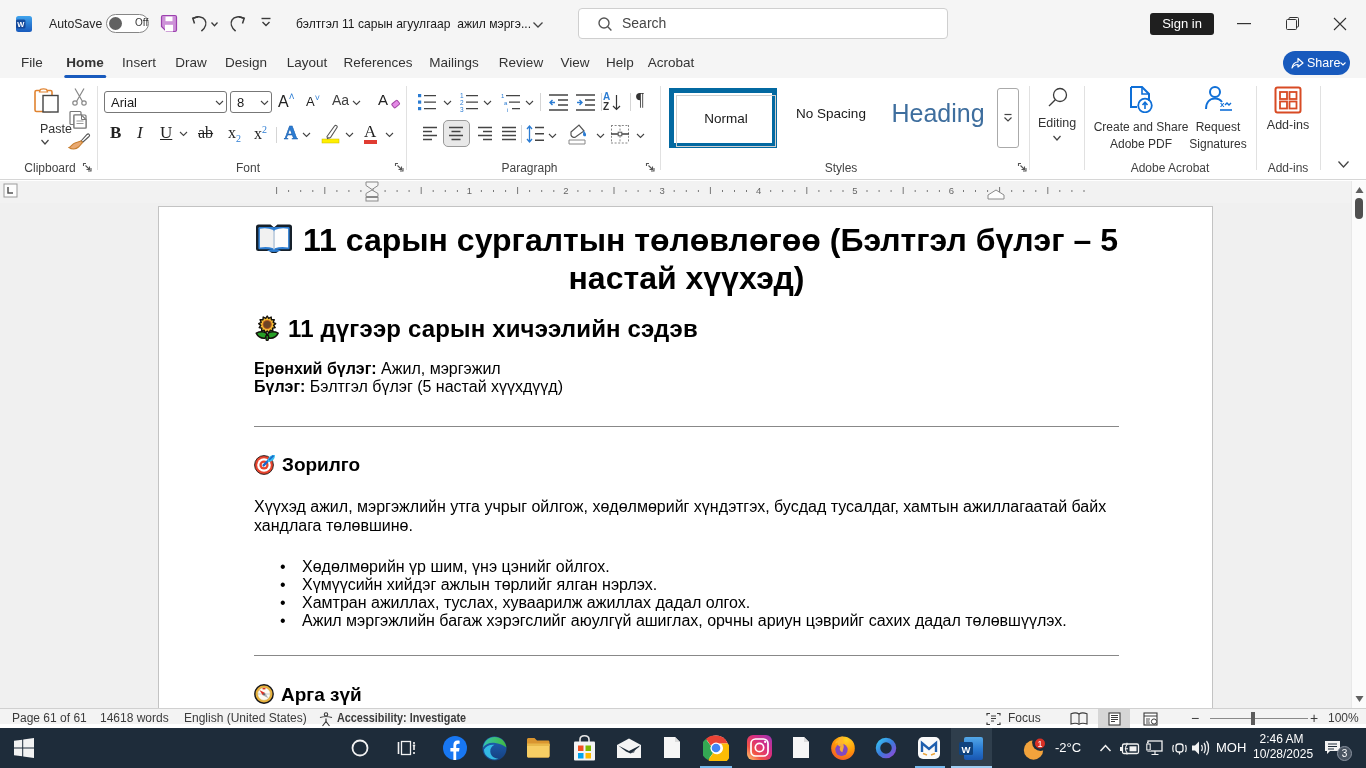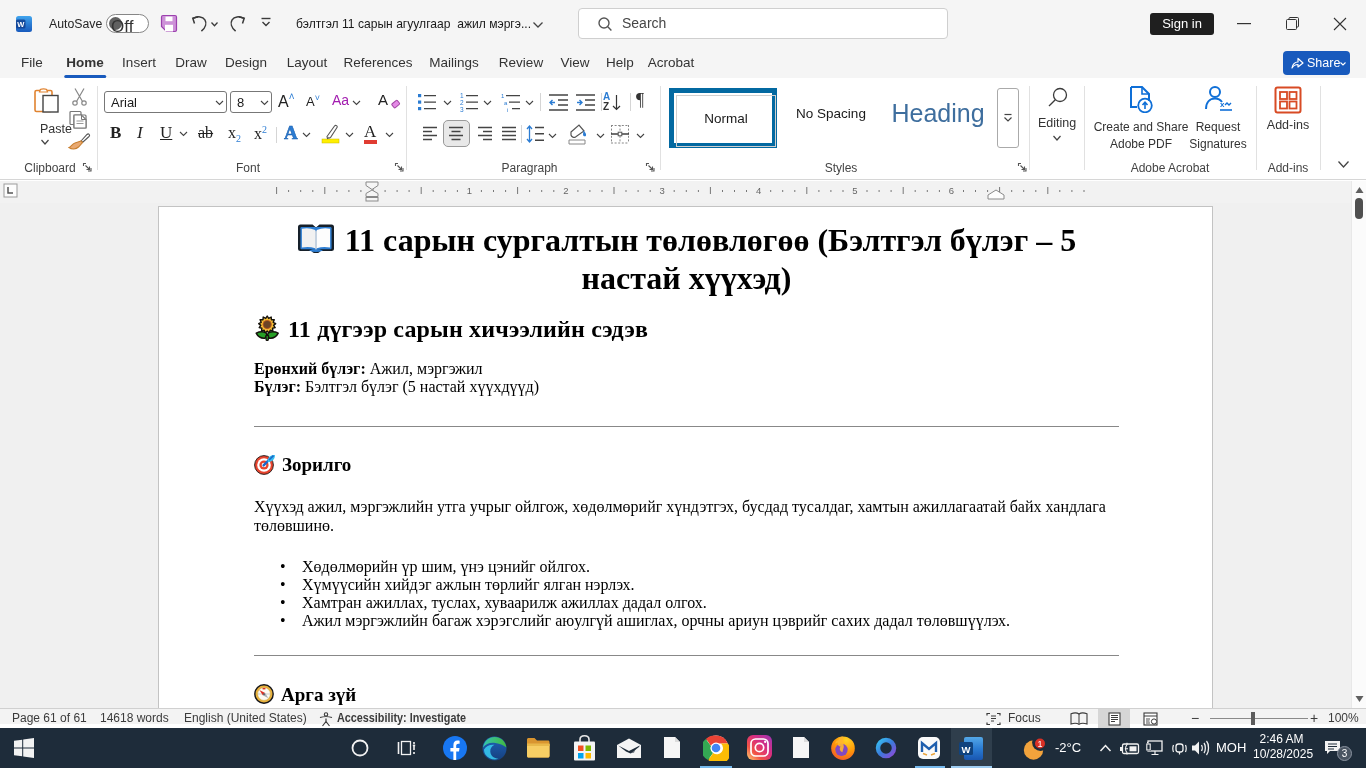--- a/index.html
+++ b/index.html
@@ -6,21 +6,21 @@
 .abs{position:absolute}
 #titlebar{position:absolute;left:0;top:0;width:1366px;height:48px;background:#f5f5f5}
 #tabs{position:absolute;left:0;top:48px;width:1366px;height:30px;background:#f5f5f5}
 #ribbon{position:absolute;left:0;top:78px;width:1366px;height:102px;background:#fff;border-bottom:1px solid #d6d6d6}
 #rulerarea{position:absolute;left:0;top:181px;width:1366px;height:22px;background:#f2f2f2}
 #canvas{position:absolute;left:0;top:203px;width:1366px;height:505px;background:#f0f0f0;overflow:hidden}
 #page{position:absolute;left:158px;top:3px;width:1055px;height:520px;background:#fff;border:1px solid #c3c3c3;border-bottom:none}
 #statusbar{position:absolute;left:0;top:708px;width:1366px;height:16px;background:#f3f3f3;border-top:1px solid #d0d0d0;font-size:12px;color:#3b3b3b}
 #taskbar{position:absolute;left:0;top:728px;width:1366px;height:40px;background:#1e2c3a}
 .tab{position:absolute;top:0;height:30px;line-height:30px;font-size:13.5px;color:#333;text-align:center;transform:translateX(-50%)}
-.ser{font-family:Liberation Serif, serif;color:#000}
+.ser{font-family:Liberation Sans, sans-serif;color:#000}
 .gl{position:absolute;font-size:12px;color:#444;text-align:center;top:83px}
 .vsep{position:absolute;top:8px;height:84px;width:1px;background:#e1e1e1}
 .wt{color:#fff}
 .bl{position:relative;padding-left:48px}
 .bl:before{content:"\2022";position:absolute;left:26px;font-size:16px}
 </style></head>
 <body>
 
 <div id="titlebar">
   <svg class="abs" style="left:16px;top:16px" width="16" height="16" viewBox="0 0 16 16">
@@ -31,21 +31,21 @@
           <stop offset="1" stop-color="#185abd"></stop>
         </linearGradient>
       </defs>
       <rect width="16" height="16" rx="2.5" fill="url(#wg)"></rect>
       <rect x="0" y="3.5" width="9.5" height="9" rx="1.5" fill="#103f91" opacity=".85"></rect>
       <text x="4.8" y="11" font-size="7.5" font-weight="bold" fill="#fff" text-anchor="middle" font-family="Liberation Sans">W</text>
     </svg>
   <div class="abs" style="left:49px;top:17px;font-size:12.3px;color:#252525">AutoSave</div>
   <div class="abs" style="left:106px;top:14px;width:43px;height:19px;border:1px solid #868686;border-radius:10px;background:#fff">
     <div class="abs" style="left:2px;top:2px;width:13px;height:13px;border-radius:50%;background:#616161"></div>
-    <div class="abs" style="left:4px;top:2px;font-size:17px;color:#333">Off</div>
+    <div class="abs" style="left:28px;top:2px;font-size:10px;color:#333">Off</div>
   </div>
   <svg id="saveic" class="abs" style="left:160px;top:14px" width="18" height="19" viewBox="0 0 18 19">
       <path d="M3 1.5 H15 Q16.5 1.5 16.5 3 V16 Q16.5 17.5 15 17.5 H6.5 L1.5 12.5 V3 Q1.5 1.5 3 1.5 Z" fill="#cd92d8" stroke="#9c41ae" stroke-width="1.2"></path>
       <rect x="5.5" y="2.6" width="7" height="4.6" fill="#fff"></rect>
       <rect x="5" y="10.8" width="8" height="6.7" fill="#fff"></rect>
     </svg>
   <svg id="undoic" class="abs" style="left:189px;top:15px" width="30" height="18" viewBox="0 0 30 18">
       <path d="M9.2 1.8 L3.8 3.2 L5.5 8.4" fill="none" stroke="#3a3a3a" stroke-width="1.5"></path>
       <path d="M4 3.4 C8.8 0.8 13.8 1.5 15.9 4.8 C17.9 8 16.7 12.6 12.4 16.2" fill="none" stroke="#3a3a3a" stroke-width="1.5"></path>
       <path d="M22.5 7.5 L25.5 10.7 L28.5 7.5" fill="none" stroke="#3a3a3a" stroke-width="1.3"></path>
@@ -88,21 +88,21 @@
   <div class="tab" style="left:139px">Insert</div>
   <div class="tab" style="left:191px">Draw</div>
   <div class="tab" style="left:246px">Design</div>
   <div class="tab" style="left:307px">Layout</div>
   <div class="tab" style="left:378px">References</div>
   <div class="tab" style="left:454px">Mailings</div>
   <div class="tab" style="left:521px">Review</div>
   <div class="tab" style="left:575px">View</div>
   <div class="tab" style="left:620px">Help</div>
   <div class="tab" style="left:671px">Acrobat</div>
-  <div class="abs" style="left:1283px;top:3px;width:67px;height:24px;background:#185abd;border-radius:4px;color:#fff;font-size:13px">
+  <div class="abs" style="left:1283px;top:3px;width:67px;height:24px;background:#185abd;border-radius:12px;color:#fff;font-size:13px">
     <svg class="abs" style="left:7px;top:5px" width="15" height="14" viewBox="0 0 15 14">
         <path d="M8 6 C4 6 2.5 9 2 12 C3.5 9.5 5 8.5 8 8.5 V11 L13 7 L8 2.5 Z" fill="none" stroke="#fff" stroke-width="1.2" stroke-linejoin="round"></path>
       </svg>
     <span class="abs" style="left:24px;top:4.5px;font-size:12.5px">Share</span>
     <svg class="abs" style="left:56px;top:10px" width="8" height="6" viewBox="0 0 8 6">
         <path d="M1.5 1.5 L4 4 L6.5 1.5" stroke="#fff" stroke-width="1.1" fill="none"></path>
       </svg>
   </div>
 </div>
 
@@ -150,21 +150,21 @@
       </svg>
   </div>
   <div class="abs" style="left:230px;top:13px;width:42px;height:22px;border:1px solid #777;border-radius:3px;background:#fff">
     <div class="abs" style="left:6px;top:3px;font-size:13px;color:#1a1a1a">8</div>
     <svg class="abs" style="left:29px;top:8px" width="9" height="6" viewBox="0 0 9 6">
         <path d="M1 1 L4.5 4.5 L8 1" fill="none" stroke="#444" stroke-width="1.1"></path>
       </svg>
   </div>
   <div class="abs" style="left:278px;top:13px;font-size:16px;color:#222;font-weight:500">A<span style="font-size:10px;color:#2b7cd3;vertical-align:7px;margin-left:0px">˄</span></div>
   <div class="abs" style="left:306px;top:15px;font-size:13px;color:#222;font-weight:500">A<span style="font-size:9px;color:#2b7cd3;vertical-align:5px">˅</span></div>
-  <div class="abs" style="left:332px;top:14px;font-size:14px;color:#a21caf">Aa</div>
+  <div class="abs" style="left:332px;top:14px;font-size:14px;color:#404040">Aa</div>
   <svg class="abs" style="left:352px;top:22px" width="9" height="6" viewBox="0 0 9 6">
       <path d="M1 1 L4.5 4.5 L8 1" fill="none" stroke="#444" stroke-width="1.1"></path>
     </svg>
   <div class="abs" style="left:378px;top:13px;font-size:15px;color:#222">A</div>
   <svg class="abs" style="left:389px;top:21px" width="12" height="11" viewBox="0 0 12 11">
       <rect x="3" y="3" width="7" height="5" rx="1" transform="rotate(-40 6 5)" fill="#e48ae6" stroke="#a347a5" stroke-width="1"></rect>
     </svg>
 
   <div class="abs" style="left:110px;top:45px;font-family:'Liberation Serif';font-weight:bold;font-size:17px;color:#222">B</div>
   <div class="abs" style="left:137px;top:45px;font-family:'Liberation Serif';font-style:italic;font-size:17px;color:#222">I</div>

